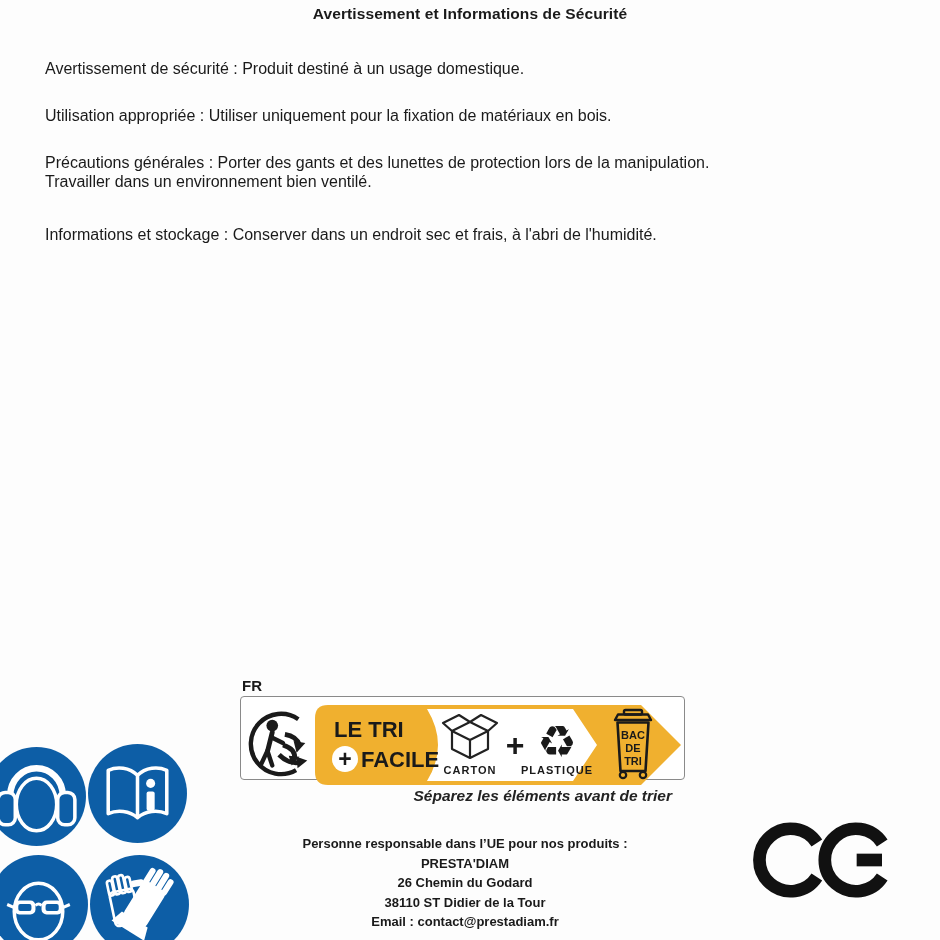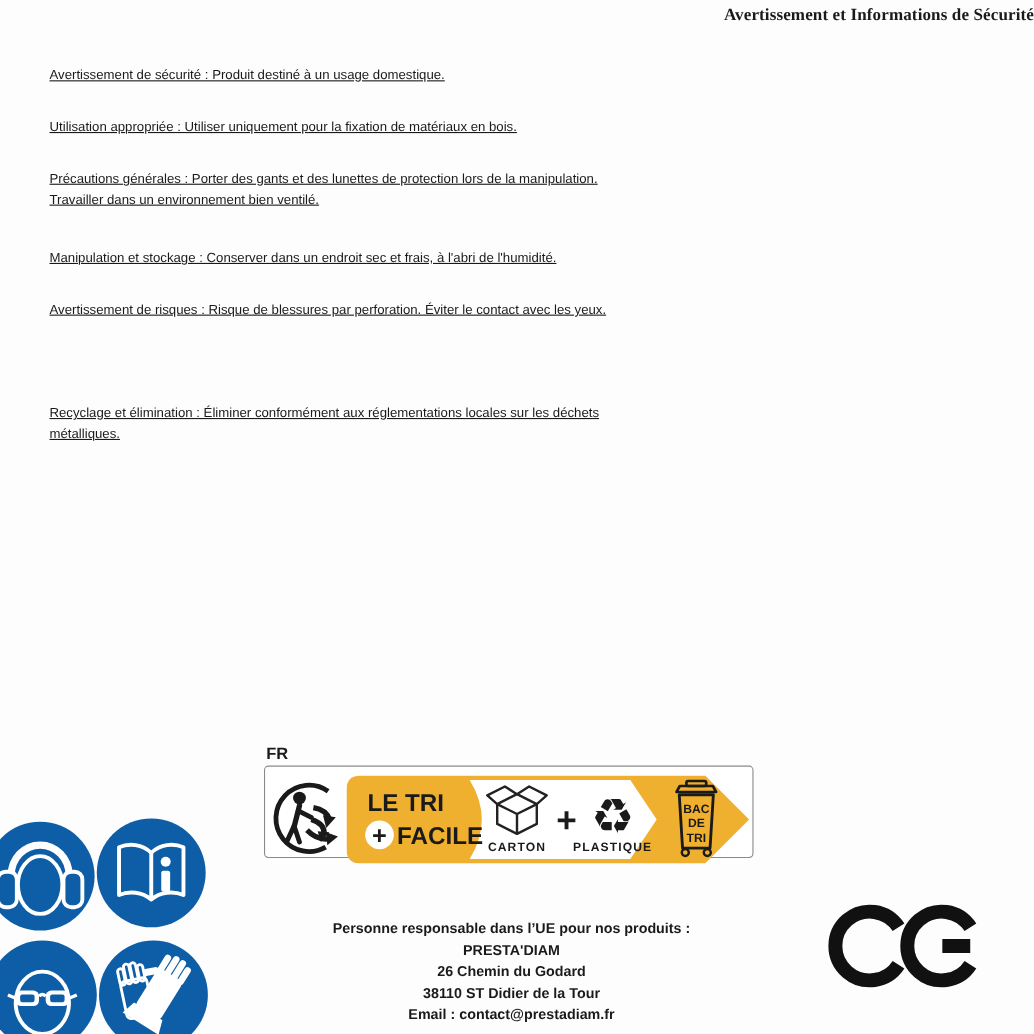--- a/index.html
+++ b/index.html
@@ -1,27 +1,26 @@
 <!DOCTYPE html>
 <html><head>
 <meta charset="utf-8">
 <style>
   html,body{margin:0;padding:0;background:#ffffff;}
   #stage{
     position:relative;width:940px;height:940px;background:#fdfdfd;
     overflow:hidden;font-family:"Liberation Sans",sans-serif;color:#1a1a1a;
   }
   .title{
-    position:absolute;top:5px;left:0;width:940px;text-align:right;
-    font-size:15.5px;font-weight:bold;letter-spacing:.1px;font-family:Liberation Serif, serif;
+    position:absolute;top:5px;left:0;width:940px;text-align:center;
+    font-size:15.5px;font-weight:bold;letter-spacing:.1px;
   }
   .para{
-    position:absolute;left:45px;width:895px;font-size:12px;line-height:19px;
+    position:absolute;left:45px;width:895px;font-size:16px;line-height:19px;
     white-space:pre-line;
-    text-decoration:underline;
   }
   .p1{top:59px}.p2{top:106px}.p3{top:153px}.p4{top:225px}
   .p5{top:272px}.p6{top:319px}.p7{top:366px}
 
   .picto{position:absolute;width:101px;height:101px;}
   .picto svg{display:block;width:100%;height:100%;}
   .picto.ear{left:-14px;top:746px;}
   .picto.manual{left:87px;top:743px;}
   .picto.eye{left:-12px;top:854px;}
   .picto.glove{left:89px;top:854px;}
@@ -50,24 +49,21 @@
 <body>
 
 <div id="stage">
 
   <div class="title">Avertissement et Informations de Sécurité</div>
 
   <div class="para p1">Avertissement de sécurité : Produit destiné à un usage domestique.</div>
   <div class="para p3">Précautions générales : Porter des gants et des lunettes de protection lors de la manipulation.
 Travailler dans un environnement bien ventilé.</div>
   <div class="para p2">Utilisation appropriée : Utiliser uniquement pour la fixation de matériaux en bois.</div>
-  <div class="para p4">Manipulation et stockage : Conserver dans un endroit sec et frais, à l'abri de l'humidité.</div>
-  <div class="para p5">Avertissement de risques : Risque de blessures par perforation. Éviter le contact avec les yeux.</div>
-  <div class="para p7">Recyclage et élimination : Éliminer conformément aux réglementations locales sur les déchets
-métalliques.</div>
+  <div class="para p4">Informations et stockage : Conserver dans un endroit sec et frais, à l'abri de l'humidité.</div>
 
   <div class="picto ear">
     <svg viewBox="0 0 100 100">
       <circle cx="50" cy="50" r="49" fill="#0D5EA6"></circle>
       <ellipse cx="50" cy="58" rx="20" ry="26" fill="none" stroke="#fff" stroke-width="3.5"></ellipse>
       <path d="M24,49 A26,27 0 0 1 76,49" fill="none" stroke="#fff" stroke-width="6.5"></path>
       <rect x="12" y="46" width="17" height="32" rx="7" fill="#0D5EA6" stroke="#fff" stroke-width="3.5"></rect>
       <rect x="71" y="46" width="17" height="32" rx="7" fill="#0D5EA6" stroke="#fff" stroke-width="3.5"></rect>
     </svg>
   </div>
@@ -158,20 +154,21 @@
         <path d="M4,11 L40,11 L37,5.5 L7,5.5 Z" fill="none" stroke="#1a1a1a" stroke-width="2.4" stroke-linejoin="round"></path>
         <path d="M6.5,13.5 H37.5 L34.5,62 H9.5 Z" fill="none" stroke="#1a1a1a" stroke-width="2.6" stroke-linejoin="round"></path>
         <circle cx="12" cy="66" r="3.2" fill="none" stroke="#1a1a1a" stroke-width="2.2"></circle>
         <circle cx="32" cy="66" r="3.2" fill="none" stroke="#1a1a1a" stroke-width="2.2"></circle>
         <text x="22" y="30" font-size="11" font-weight="bold" fill="#1a1a1a" text-anchor="middle">BAC</text>
         <text x="22" y="43" font-size="11" font-weight="bold" fill="#1a1a1a" text-anchor="middle">DE</text>
         <text x="22" y="56" font-size="11" font-weight="bold" fill="#1a1a1a" text-anchor="middle">TRI</text>
       </g>
     </svg>
 
+    <div class="caption">Séparez les éléments avant de trier</div>
   </div>
 
   <div class="company">Personne responsable dans l’UE pour nos produits :
 PRESTA'DIAM
 26 Chemin du Godard
 38110 ST Didier de la Tour
 Email : contact@prestadiam.fr</div>
 
   <svg class="ce" viewBox="0 0 145 82">
     <path d="M66.2,23.6 A32,32 0 1 0 66.2,58.4" fill="none" stroke="#111" stroke-width="13"></path>

